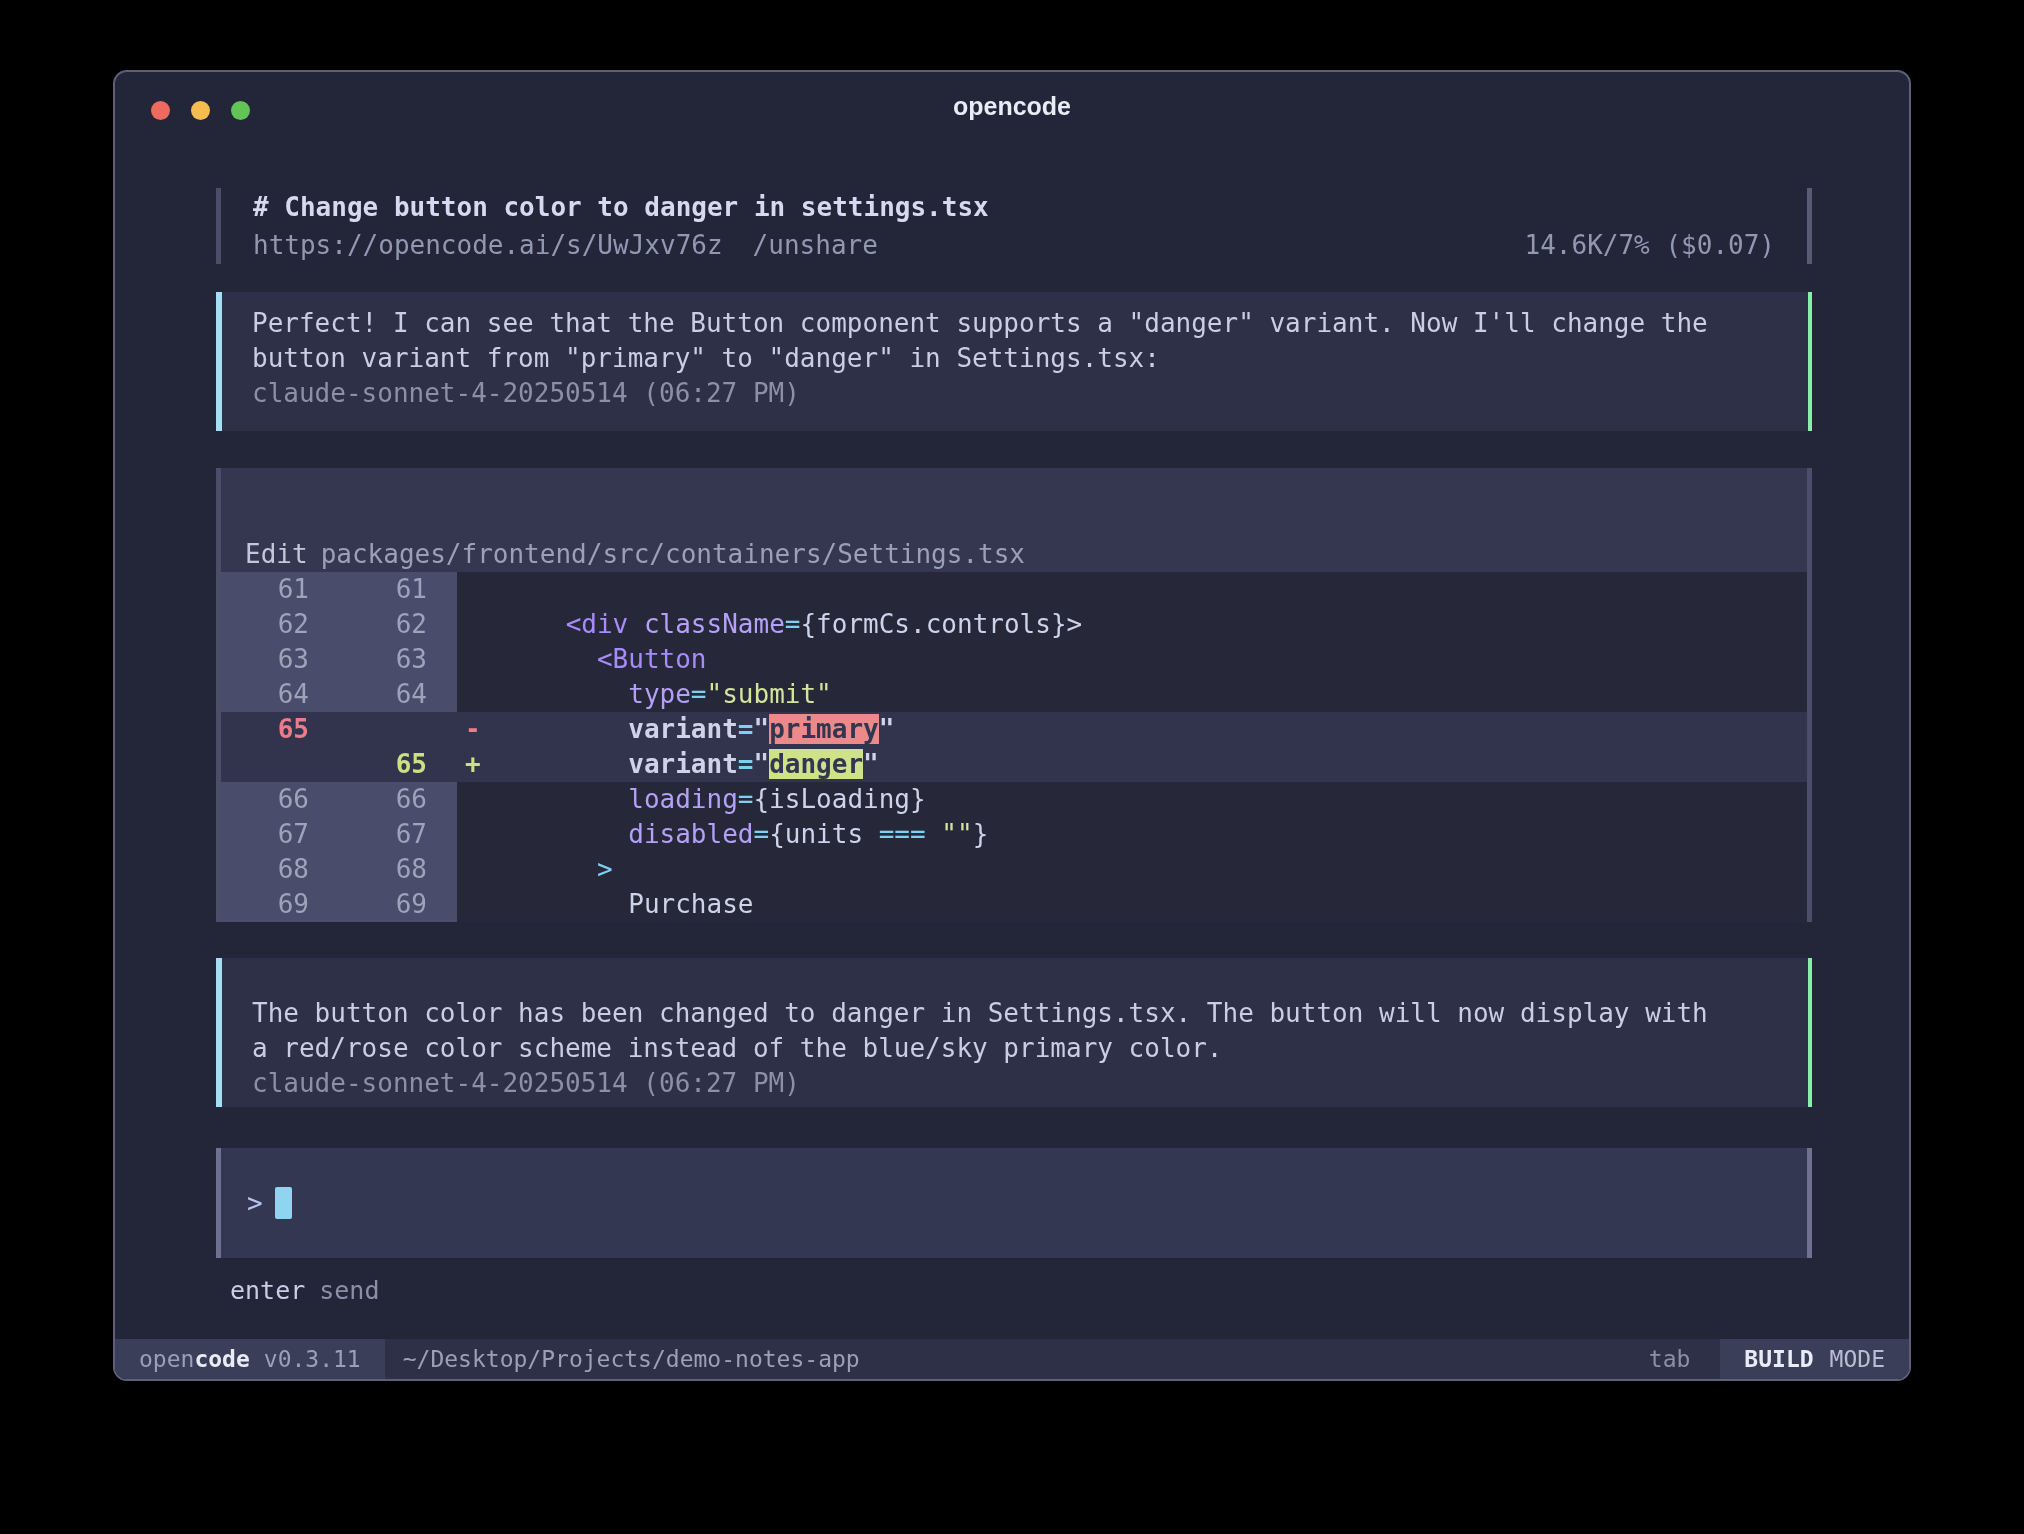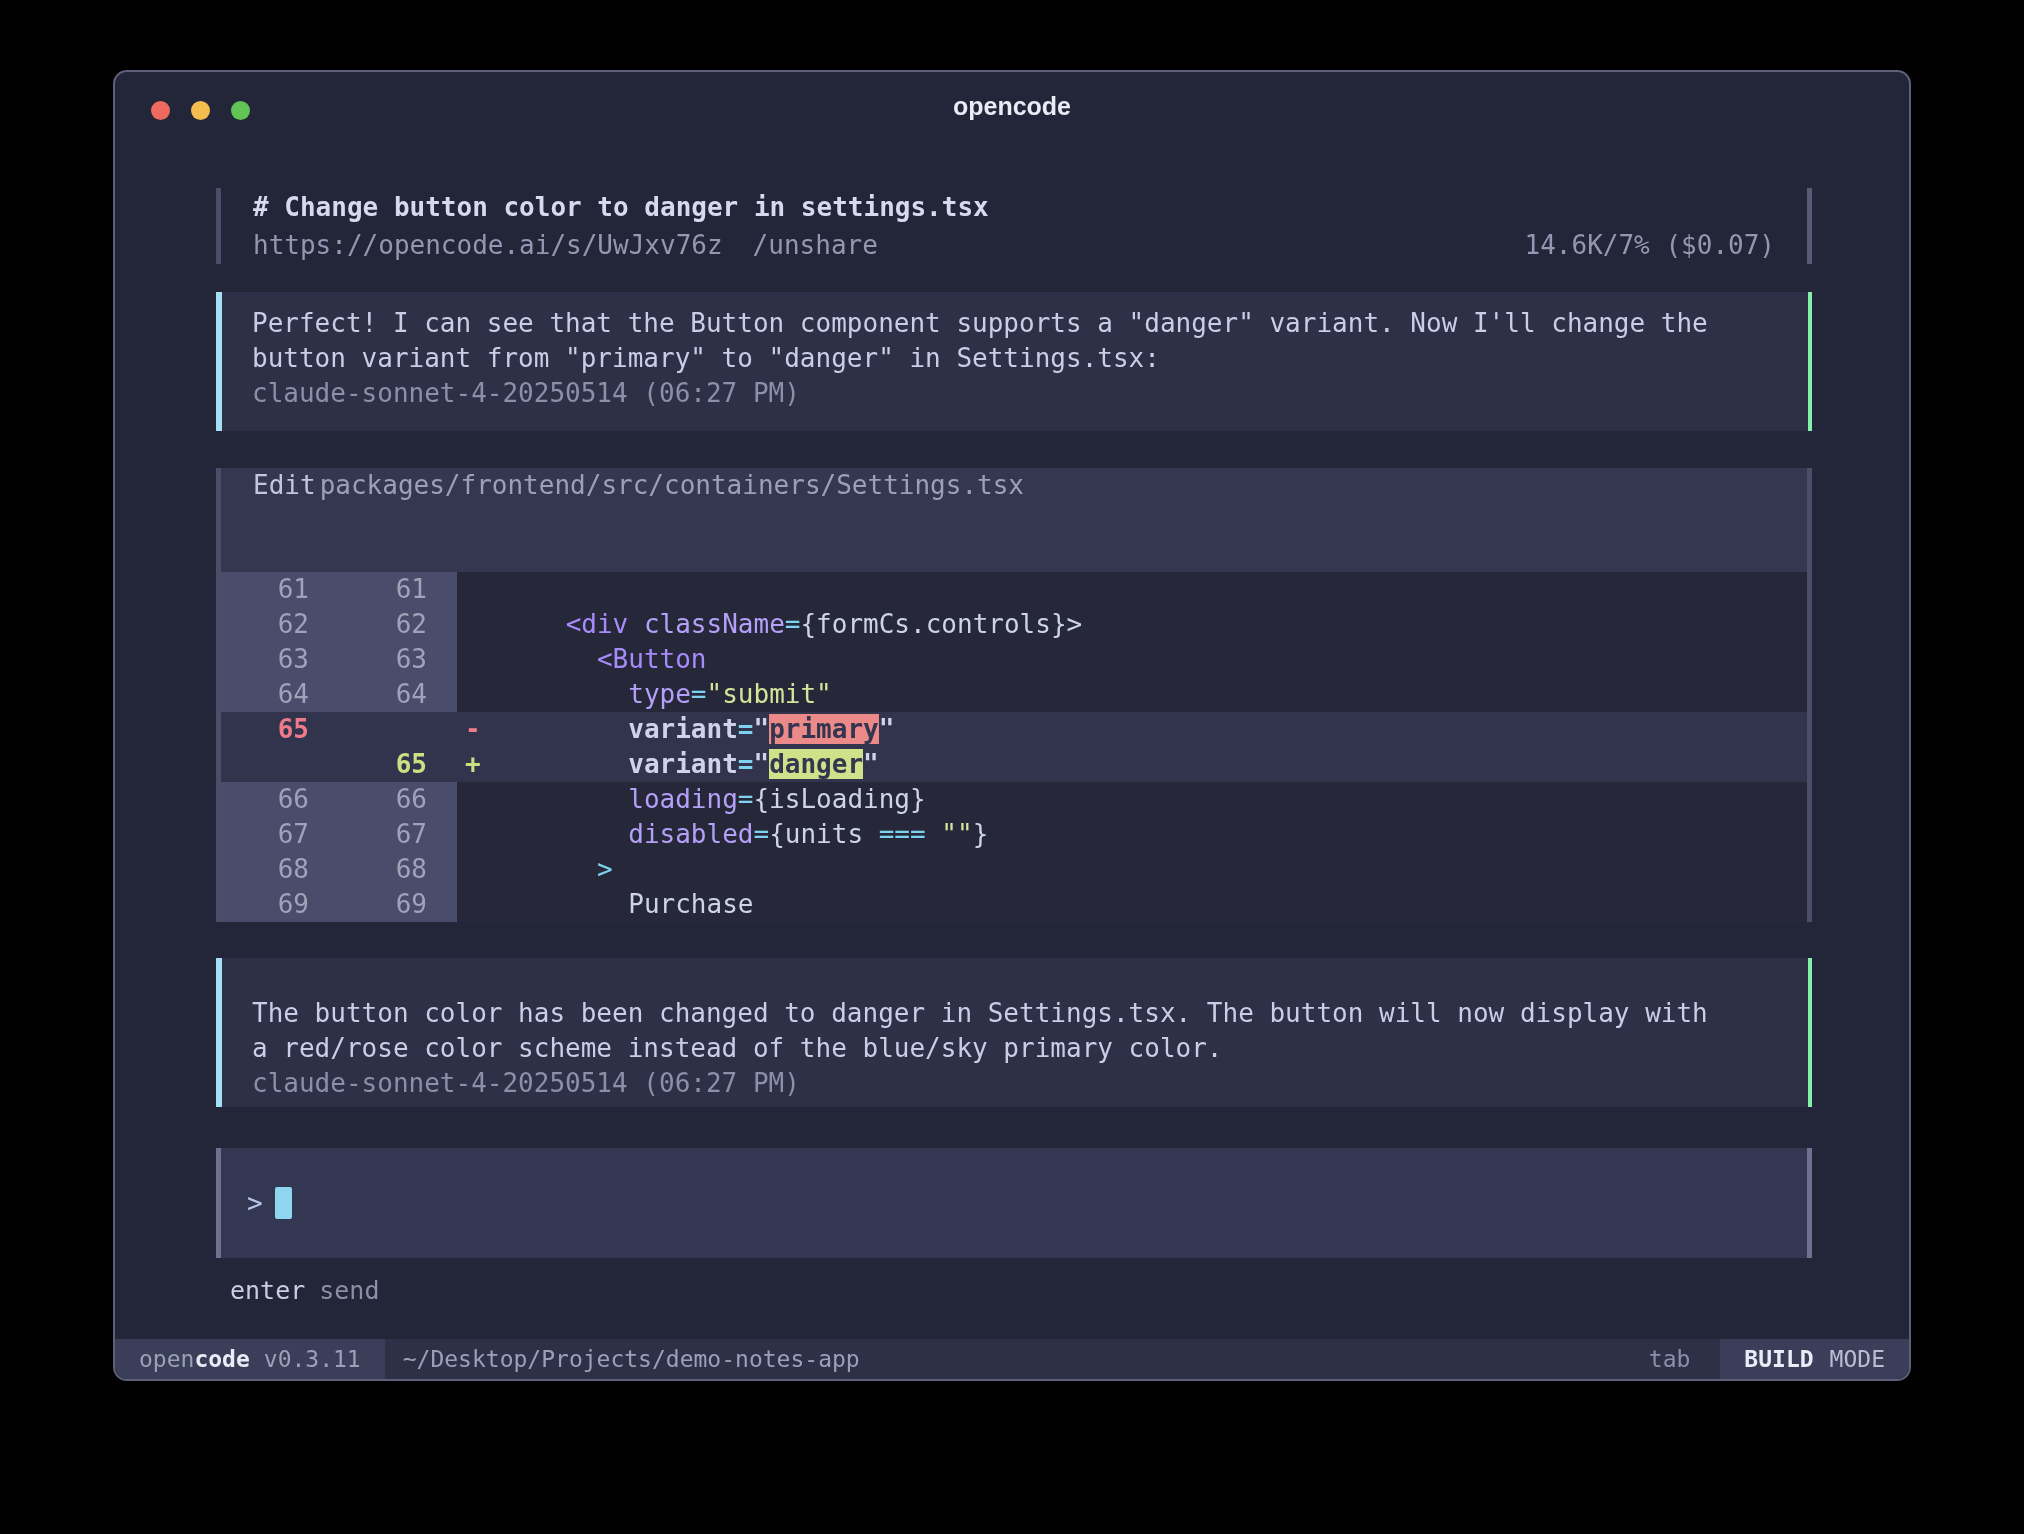--- a/index.html
+++ b/index.html
@@ -41,24 +41,24 @@
   .msg{border-left:6px solid var(--accent-cyan);border-right:4px solid #86efac;
     background:var(--block);padding:14px 20px 20px 30px;}
   .msg-1{margin-bottom:37px;}
   .msg-2{margin-bottom:41px;padding-top:38px;padding-bottom:6px;}
   .msg-text{color:#c9cee6;max-width:1470px;}
   .msg-meta{color:var(--dim);}
 
   
   .diff{background:var(--code-bg);border-left:5px solid var(--line);
     border-right:5px solid var(--line);margin-bottom:36px;}
-  .diff-header{height:104px;background:var(--diff-head);display:flex;align-items:flex-start;
-    padding-left:32px;}
+  .diff-header{height:104px;background:var(--diff-head);display:flex;align-items:flex-end;
+    padding-left:24px;}
   .diff-tool{color:#c3c7db;}
-  .diff-path{color:#9ba0b8;margin-left:4px;}
+  .diff-path{color:#9ba0b8;margin-left:13px;}
   .drow{display:flex;height:35px;line-height:35px;}
   .gut{flex:none;width:118px;text-align:right;padding-right:30px;color:#9fa3ba;}
   .drow.ctx .gut{background:var(--gutter);}
   .drow.del,.drow.add{background:var(--row-changed);font-weight:bold;}
   .drow.del .gut.old{color:var(--deletion-fg);}
   .drow.add .gut.new{color:var(--addition-fg);}
   .marker{flex:none;width:46px;padding-left:8px;}
   .drow.del .marker{color:var(--deletion-fg);}
   .drow.add .marker{color:var(--addition-fg);}
   .codeline{white-space:pre;}

